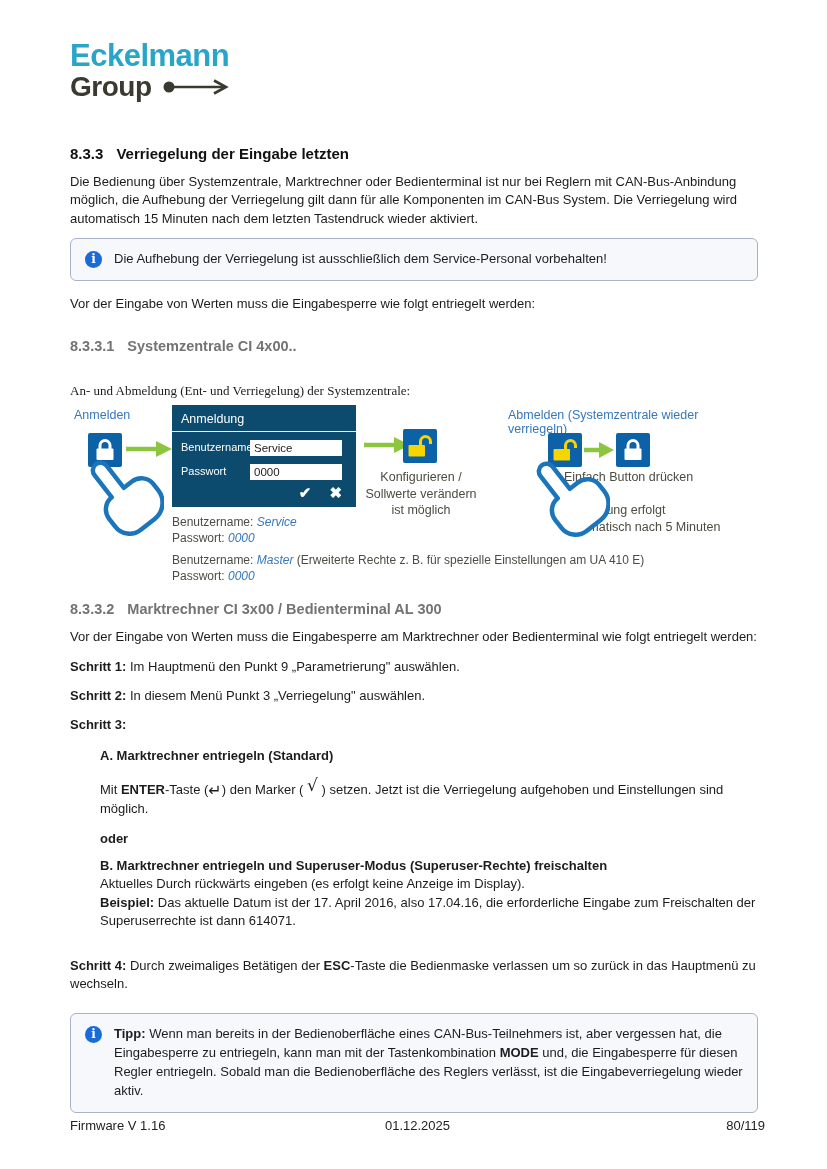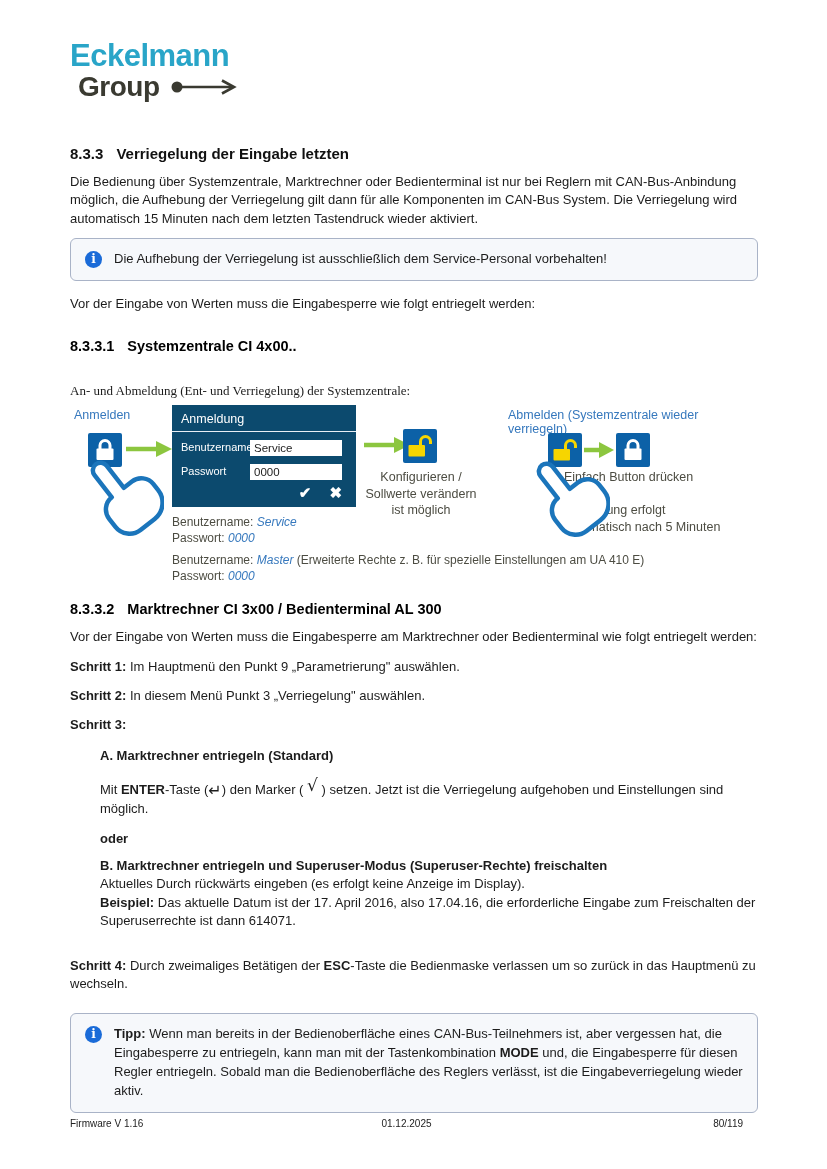--- a/index.html
+++ b/index.html
@@ -7,24 +7,24 @@
     width:827px;height:1169px;position:relative;background:#ffffff;
     font-family:"Liberation Sans", sans-serif;color:#1c1c1c;
     -webkit-font-smoothing:antialiased;overflow:hidden;
   }
   .content{position:absolute;left:70px;top:40px;width:688px;}
 
   
   .logo{line-height:1;}
   .logo-brand{font-size:31px;font-weight:bold;color:#29a5c8;letter-spacing:-0.5px;}
   .logo-row{display:flex;align-items:center;gap:10px;margin-top:2px;}
-  .logo-group{font-size:28px;font-weight:bold;color:#3a3a31;letter-spacing:-0.5px;margin-left:8px;}
+  .logo-group{font-size:28px;font-weight:bold;color:#3a3a31;letter-spacing:-0.5px;}
 
   h1.sec{font-size:15px;font-weight:bold;margin:44px 0 0 0;color:#111;}
-  h2.sec{font-size:14.5px;font-weight:bold;margin:24px 0 0 0;color:#000000;}
+  h2.sec{font-size:14.5px;font-weight:bold;margin:24px 0 0 0;color:#737373;}
   .sec .num{margin-right:13px;}
   p.body{font-size:13px;line-height:1.42;margin:11px 0 0 0;}
   .b{font-weight:bold;}
 
   
   .note-box{
     margin-top:10px;border:1px solid #a9b3c7;border-radius:6px;background:#f6f8fb;
     padding:11px 14px;display:flex;gap:12px;align-items:flex-start;
   }
   .info-icon{
@@ -58,21 +58,21 @@
   .cred-val{color:#3678bd;font-style:italic;}
 
   
   .indent{margin-left:30px;}
   .enter-glyph{font-family:"DejaVu Sans", sans-serif;font-size:16px;line-height:0;vertical-align:-2px;}
   .marker-glyph{font-family:"DejaVu Sans", sans-serif;font-size:17px;line-height:0;position:relative;top:-3px;}
   .step{margin-top:9px;}
 
   
   .footer{
-    position:absolute;left:70px;right:84px;top:1118px;height:20px;font-size:10px;color:#222;
+    position:absolute;left:70px;right:62px;top:1118px;height:20px;font-size:13px;color:#222;
   }
   .footer .f-left{position:absolute;left:0;}
   .footer .f-center{position:absolute;left:50%;transform:translateX(-50%);}
   .footer .f-right{position:absolute;right:0;}
 </style>
 </head>
 <body>
 
 <div class="content">
 

